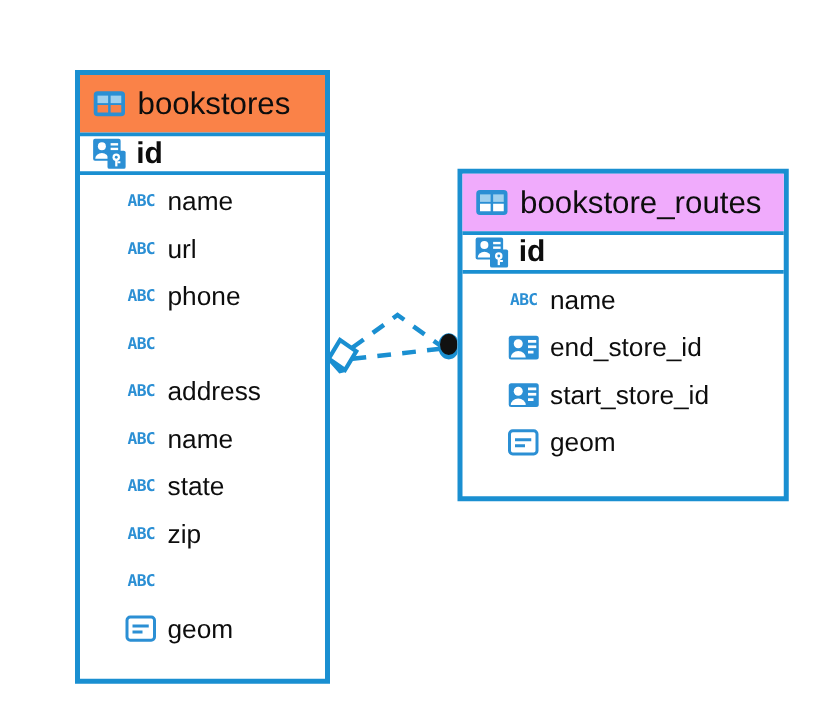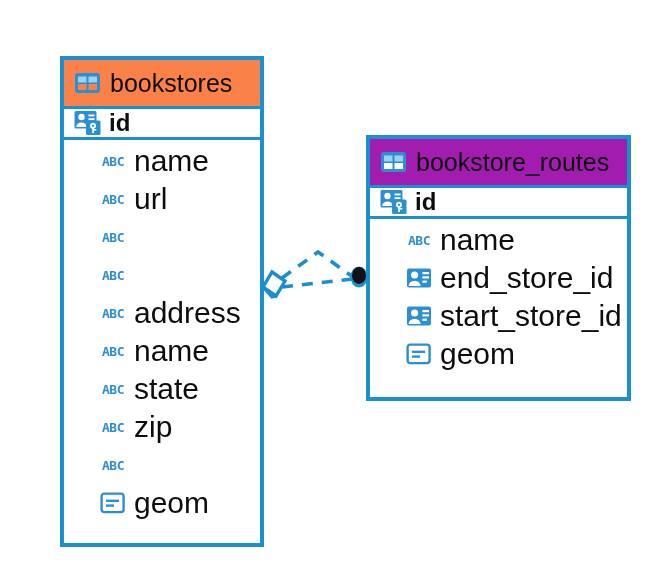--- a/index.html
+++ b/index.html
@@ -35,21 +35,21 @@
   .entity-header {
     display: flex;
     align-items: center;
     gap: 9px;
     padding: 0 10px;
     height: 46px;
     box-sizing: border-box;
     flex: 0 0 auto;
   }
   .entity-header.accent-orange { background: #fa8248; }
-  .entity-header.accent-grey  { background: #a21caf; }
+  .entity-header.accent-grey  { background: #f0abfc; }
 
   .entity-header .title {
     font-size: 25px;
     color: #0d0d0d;
     line-height: 1;
     white-space: nowrap;
   }
 
   
   .entity-key-group {
@@ -61,21 +61,21 @@
     display: flex;
     align-items: center;
     gap: 8px;
     padding: 0 10px;
     height: 38px;
     box-sizing: border-box;
     white-space: nowrap;
   }
   .field-row.pk { height: 28px; }
   .field-row .fname {
-    font-size: 30px;
+    font-size: 21px;
     color: #0d0d0d;
     line-height: 1;
   }
   .field-row.pk .fname { font-weight: bold; font-size: 24px; }
 
   .entity-body { flex: 1 1 auto; padding-top: 2px; margin-left: 26px; }
 
   
   .ico {
     flex: 0 0 auto;
@@ -167,20 +167,21 @@
       <div class="field-row">
         <span class="ico ico-abc">ABC</span>
         <span class="fname">name</span>
       </div>
       <div class="field-row">
         <span class="ico ico-abc">ABC</span>
         <span class="fname">url</span>
       </div>
       <div class="field-row">
         <span class="ico ico-abc">ABC</span>
+        <span class="fname">phone</span>
       </div>
       <div class="field-row">
         <span class="ico ico-abc">ABC</span>
       </div>
       <div class="field-row">
         <span class="ico ico-abc">ABC</span>
         <span class="fname">address</span>
       </div>
       <div class="field-row">
         <span class="ico ico-abc">ABC</span>

